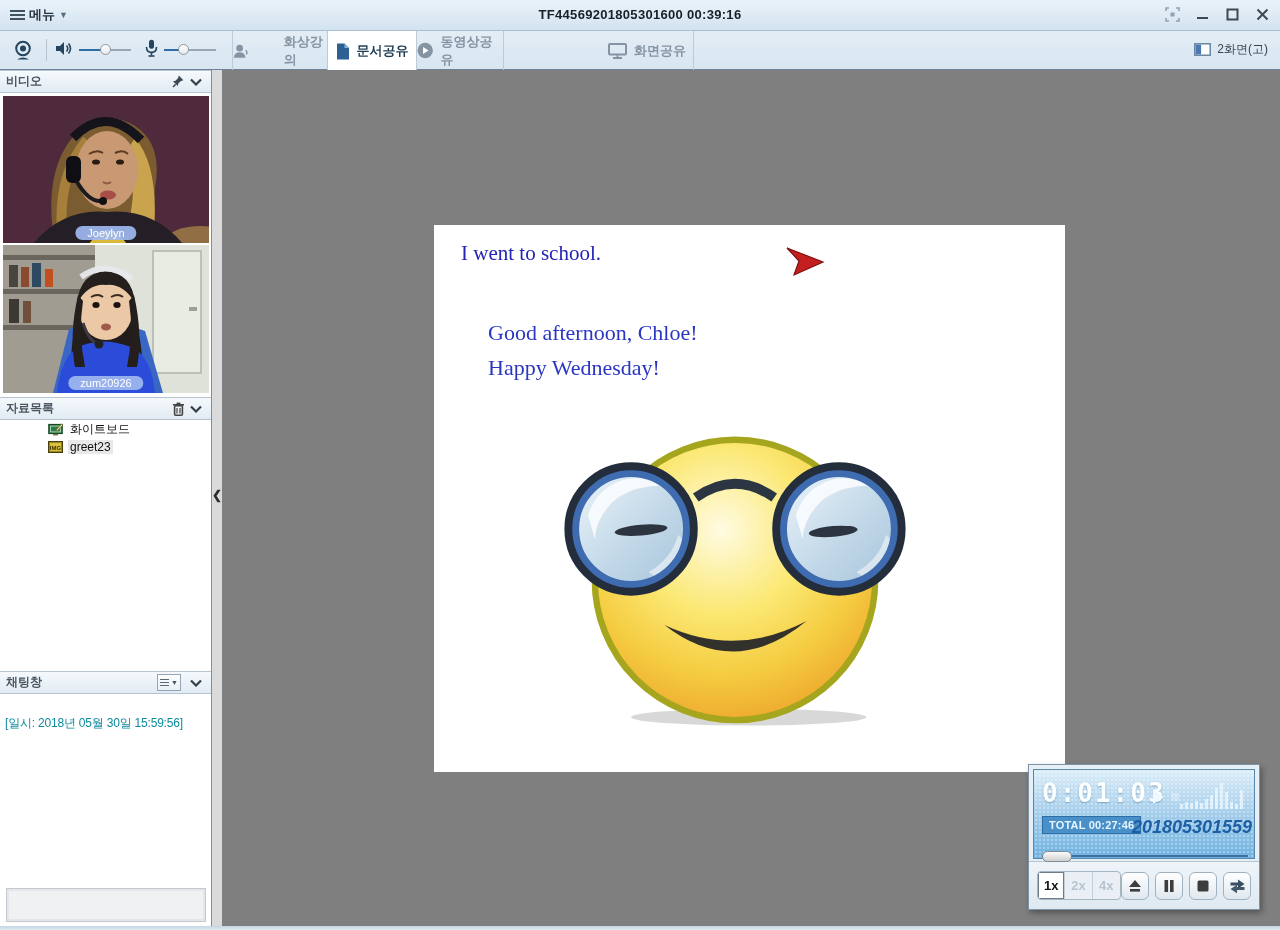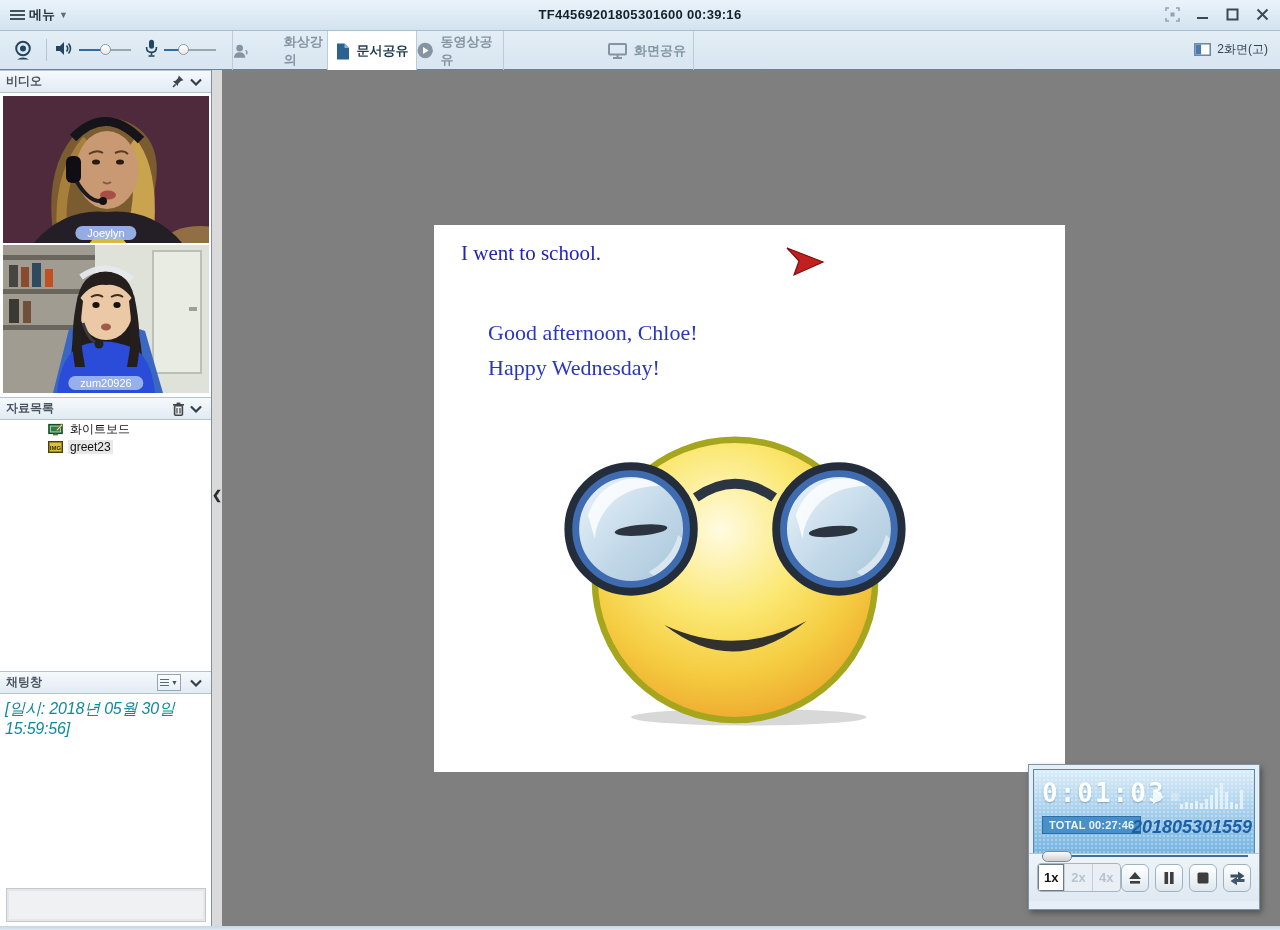--- a/index.html
+++ b/index.html
@@ -58,21 +58,21 @@
     border-radius:9px; white-space:nowrap; }
   .materials-header { top:327px; }
   .materials-list { position:absolute; left:0; top:351px; width:211px; }
   .mat-item { display:flex; align-items:center; gap:5px; height:17px; padding-left:4px;
     font-size:12px; color:#111;margin-left:44px; }
   .mat-item .lbl { padding:0 2px; }
   .mat-item--selected .lbl { background:#e9e9e9; }
   .participants-header { top:579px; }
   .chat-header { top:601px; }
   .chat-area { position:absolute; left:0; top:625px; width:211px; height:190px; background:#fff; }
-  .chat-msg { font-size:16px; color:#0e8a9e; padding:4px 5px; letter-spacing:-0.2px;font-style:italic; }
+  .chat-msg { font-size:12px; color:#0e8a9e; padding:20px 5px; letter-spacing:-0.2px; }
   .chat-input { position:absolute; left:6px; top:818px; width:200px; height:34px;
     background:#f0f1f2; border:1px solid #c3c9ce; box-shadow:inset 0 0 0 2px #e4e7ea;
     resize:none; outline:none; font-family:"Liberation Sans",sans-serif; }
   .listmenu-btn { width:24px; height:17px; border:1px solid #93a6b6; background:linear-gradient(#fdfefe,#e9eff4);
     display:flex; align-items:center; justify-content:center; gap:2px; margin-right:6px; }
   .listmenu-btn .lines i { display:block; width:9px; height:1.5px; background:#5c6a75; margin:1.5px 0; }
   .listmenu-btn .caret { font-size:7px; color:#45525c; }
 
   
   .collapse-strip { position:absolute; left:212px; top:70px; width:10px; height:856px; background:#dadada; }
@@ -108,21 +108,21 @@
   .play-state .tri { width:0; height:0; border-left:11px solid #eef8ff; border-top:7px solid transparent; border-bottom:7px solid transparent; }
   .eq { position:absolute; right:8px; top:12px; }
   .total-box { position:absolute; left:8px; top:46px; height:18px; padding:0 6px;
     background:#4a90c8; border:1px solid #2e6ea6; display:flex; align-items:center;
     font-size:11px; font-weight:bold; color:#e6f5ff; letter-spacing:0.2px; z-index:2; }
   .rec-id { position:absolute; left:98px; top:47px; font-size:18px; font-weight:bold; color:#1d5fa5; z-index:2;font-style:italic; }
   .seek { position:absolute; left:8px; top:80px; width:206px; height:12px; z-index:2; }
   .seek .track { position:absolute; left:0; right:0; top:5px; height:2px; background:#3e6f9e; }
   .seek .thumb { position:absolute; left:0; top:1px; width:30px; height:11px; border-radius:6px;
     background:linear-gradient(#fbfbfb,#cfcfcf); border:1px solid #7f8a92; }
-  .player-controls { position:absolute; left:0; top:88px; width:230px; height:48px;
+  .player-controls { position:absolute; left:0; top:96px; width:230px; height:48px;
     background:linear-gradient(#eef4f9,#dfe9f1); border-top:1px solid #b4c6d4;
     display:flex; align-items:center; padding:0 8px; }
   .speed-group { display:flex; border:1px solid #a6b7c4; border-radius:4px; overflow:hidden; background:#e9eff5; }
   .speed-btn { width:28px; height:27px; display:flex; align-items:center; justify-content:center;
     font-size:13px; font-weight:bold; color:#b6c4d0; border-right:1px solid #c3d0da; cursor:default; }
   .speed-btn:last-child { border-right:none; }
   .speed-btn--active { background:#ffffff; color:#151515; box-shadow:inset 0 0 0 1px #6c7c89; }
   .transport { display:flex; gap:6px; margin-left:auto; }
   .t-btn { width:28px; height:28px; border:1px solid #9fb2c2; border-radius:6px;
     background:linear-gradient(#ffffff,#dfe8ef); box-shadow:inset 0 1px 0 #fff;

